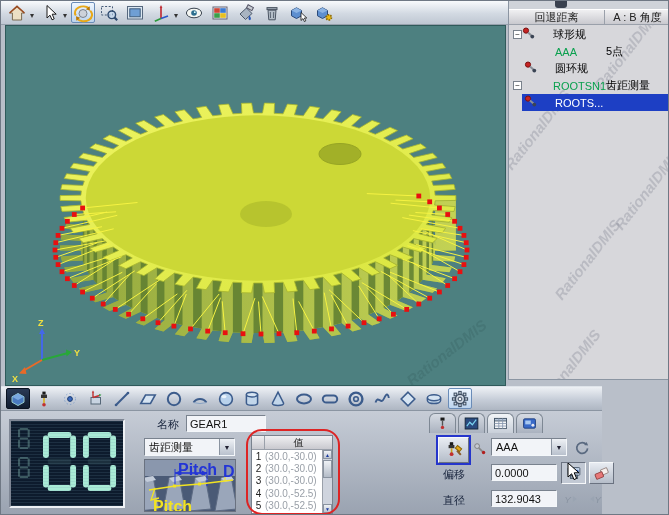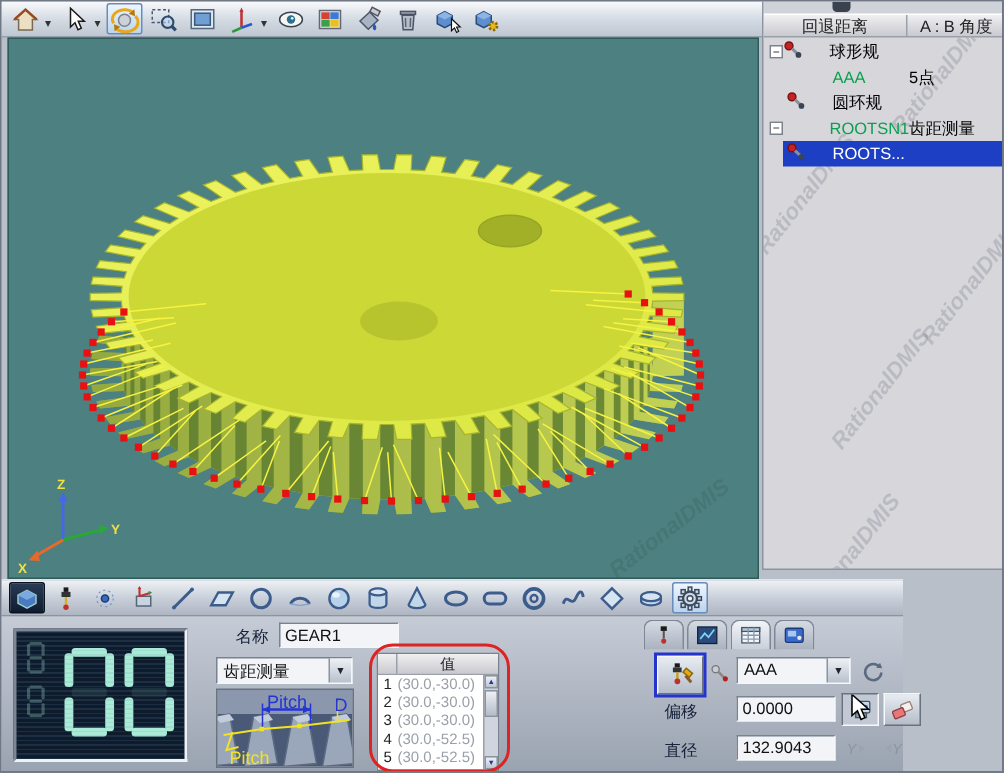--- a/index.html
+++ b/index.html
@@ -64,21 +64,21 @@
   .lbl{position:absolute;color:#18243c;font-size:11px;white-space:nowrap;}
   .field{position:absolute;height:17px;background:#f2f4f8;border:1px solid;border-color:#79828e #f4f7fa #f4f7fa #79828e;
       font:11px "Liberation Sans",sans-serif;color:#111;padding:0 3px;width:100%;}
   .fieldwrap{position:absolute;}
   .combo{position:absolute;height:18px;background:#f2f4f8;border:1px solid;border-color:#79828e #f4f7fa #f4f7fa #79828e;
       display:flex;align-items:center;font-size:11px;color:#111;}
   .combo .ctext{flex:1;padding-left:4px;white-space:nowrap;overflow:hidden;}
   .combo .cbtn{width:15px;height:100%;background:linear-gradient(#eef1f5,#b9c1cd);border-left:1px solid #8a93a0;
       display:flex;align-items:center;justify-content:center;font-size:7px;color:#223;}
   .diagram{position:absolute;left:143px;top:48px;width:92px;height:53px;border:1px solid #6a7280;overflow:hidden;}
-  .dlabel{position:absolute;font-size:12px;font-weight:normal;}
+  .dlabel{position:absolute;font-size:16px;font-weight:bold;}
 
   .vlist{position:absolute;left:250px;top:24px;width:82px;height:79px;background:#fff;border:1px solid #79828e;
       font-size:10px;}
   .vlist .vhead{display:flex;height:14px;background:linear-gradient(#f0f0f2,#c9c9cf);border-bottom:1px solid #9aa0aa;color:#222;}
   .vlist .vhead .h1{width:13px;border-right:1px solid #9aa0aa;}
   .vlist .vhead .h2{flex:1;text-align:center;}
   .vrow{display:flex;height:12.4px;align-items:center;}
   .vrow .vn{width:13px;text-align:center;color:#222;}
   .vrow .vv{color:#9aa0a8;}
   .vscroll{position:absolute;right:0;top:14px;bottom:0;width:10px;background:#cfd4de;border-left:1px solid #9aa0aa;}

